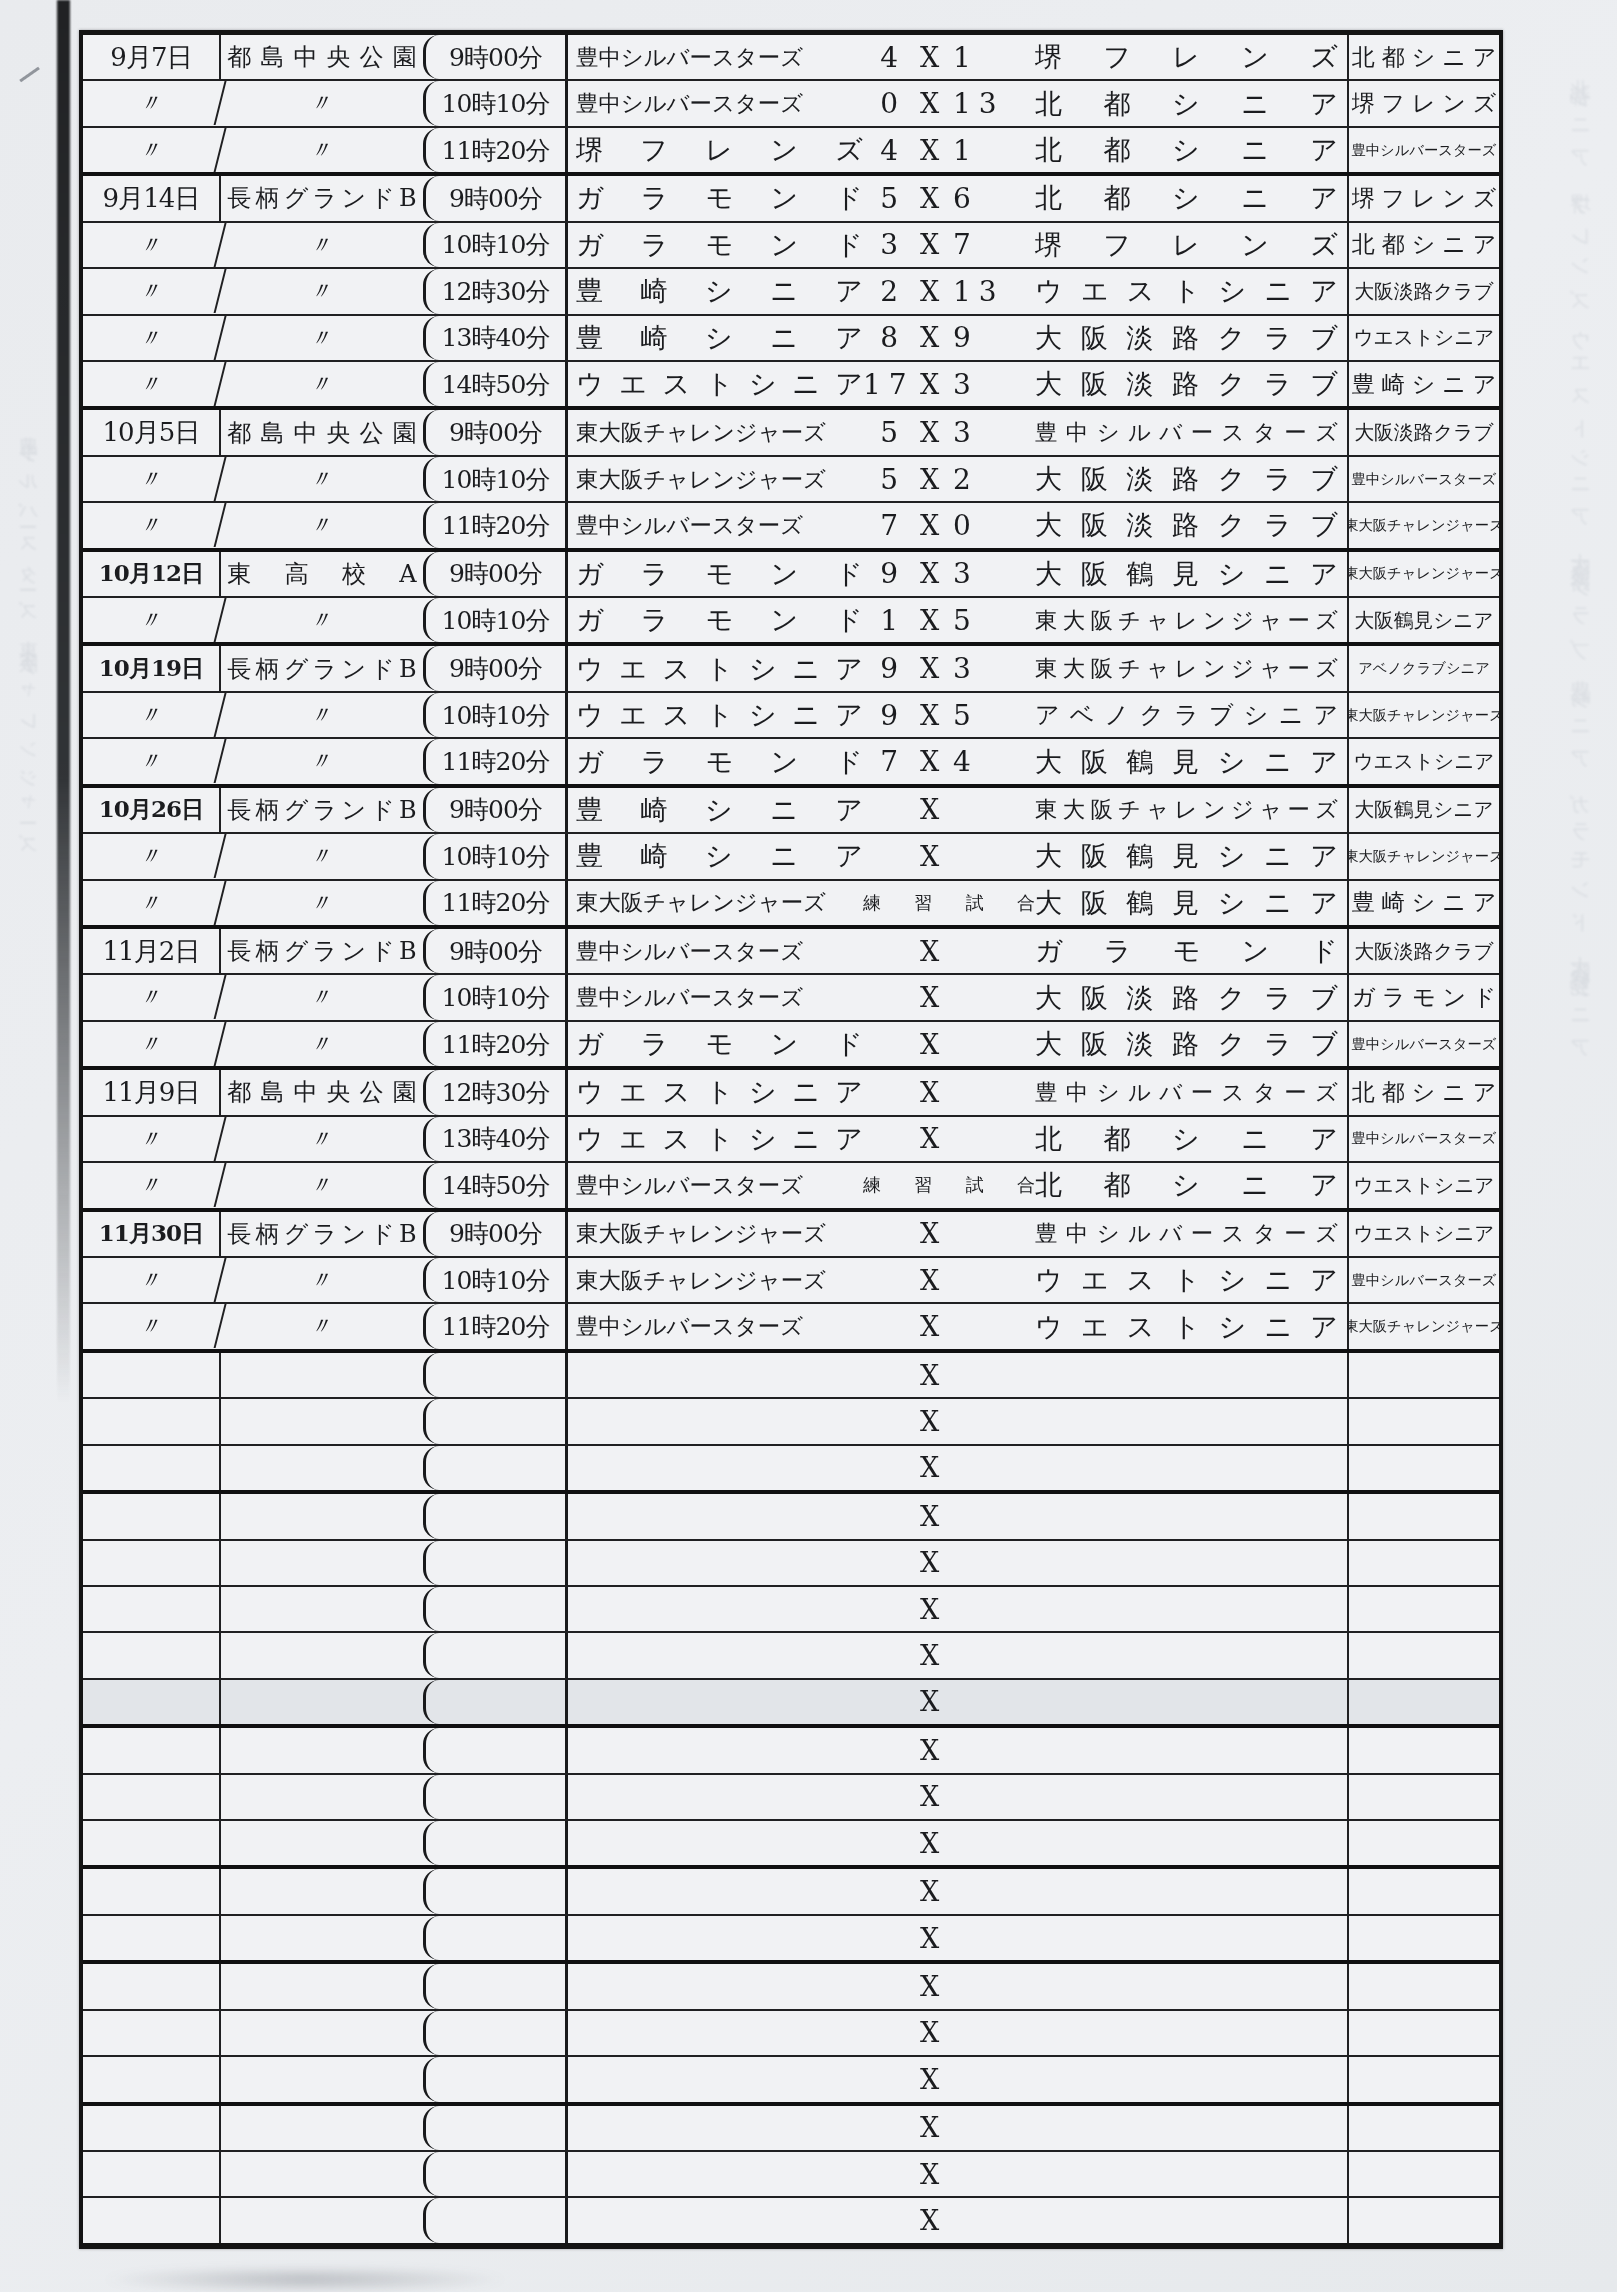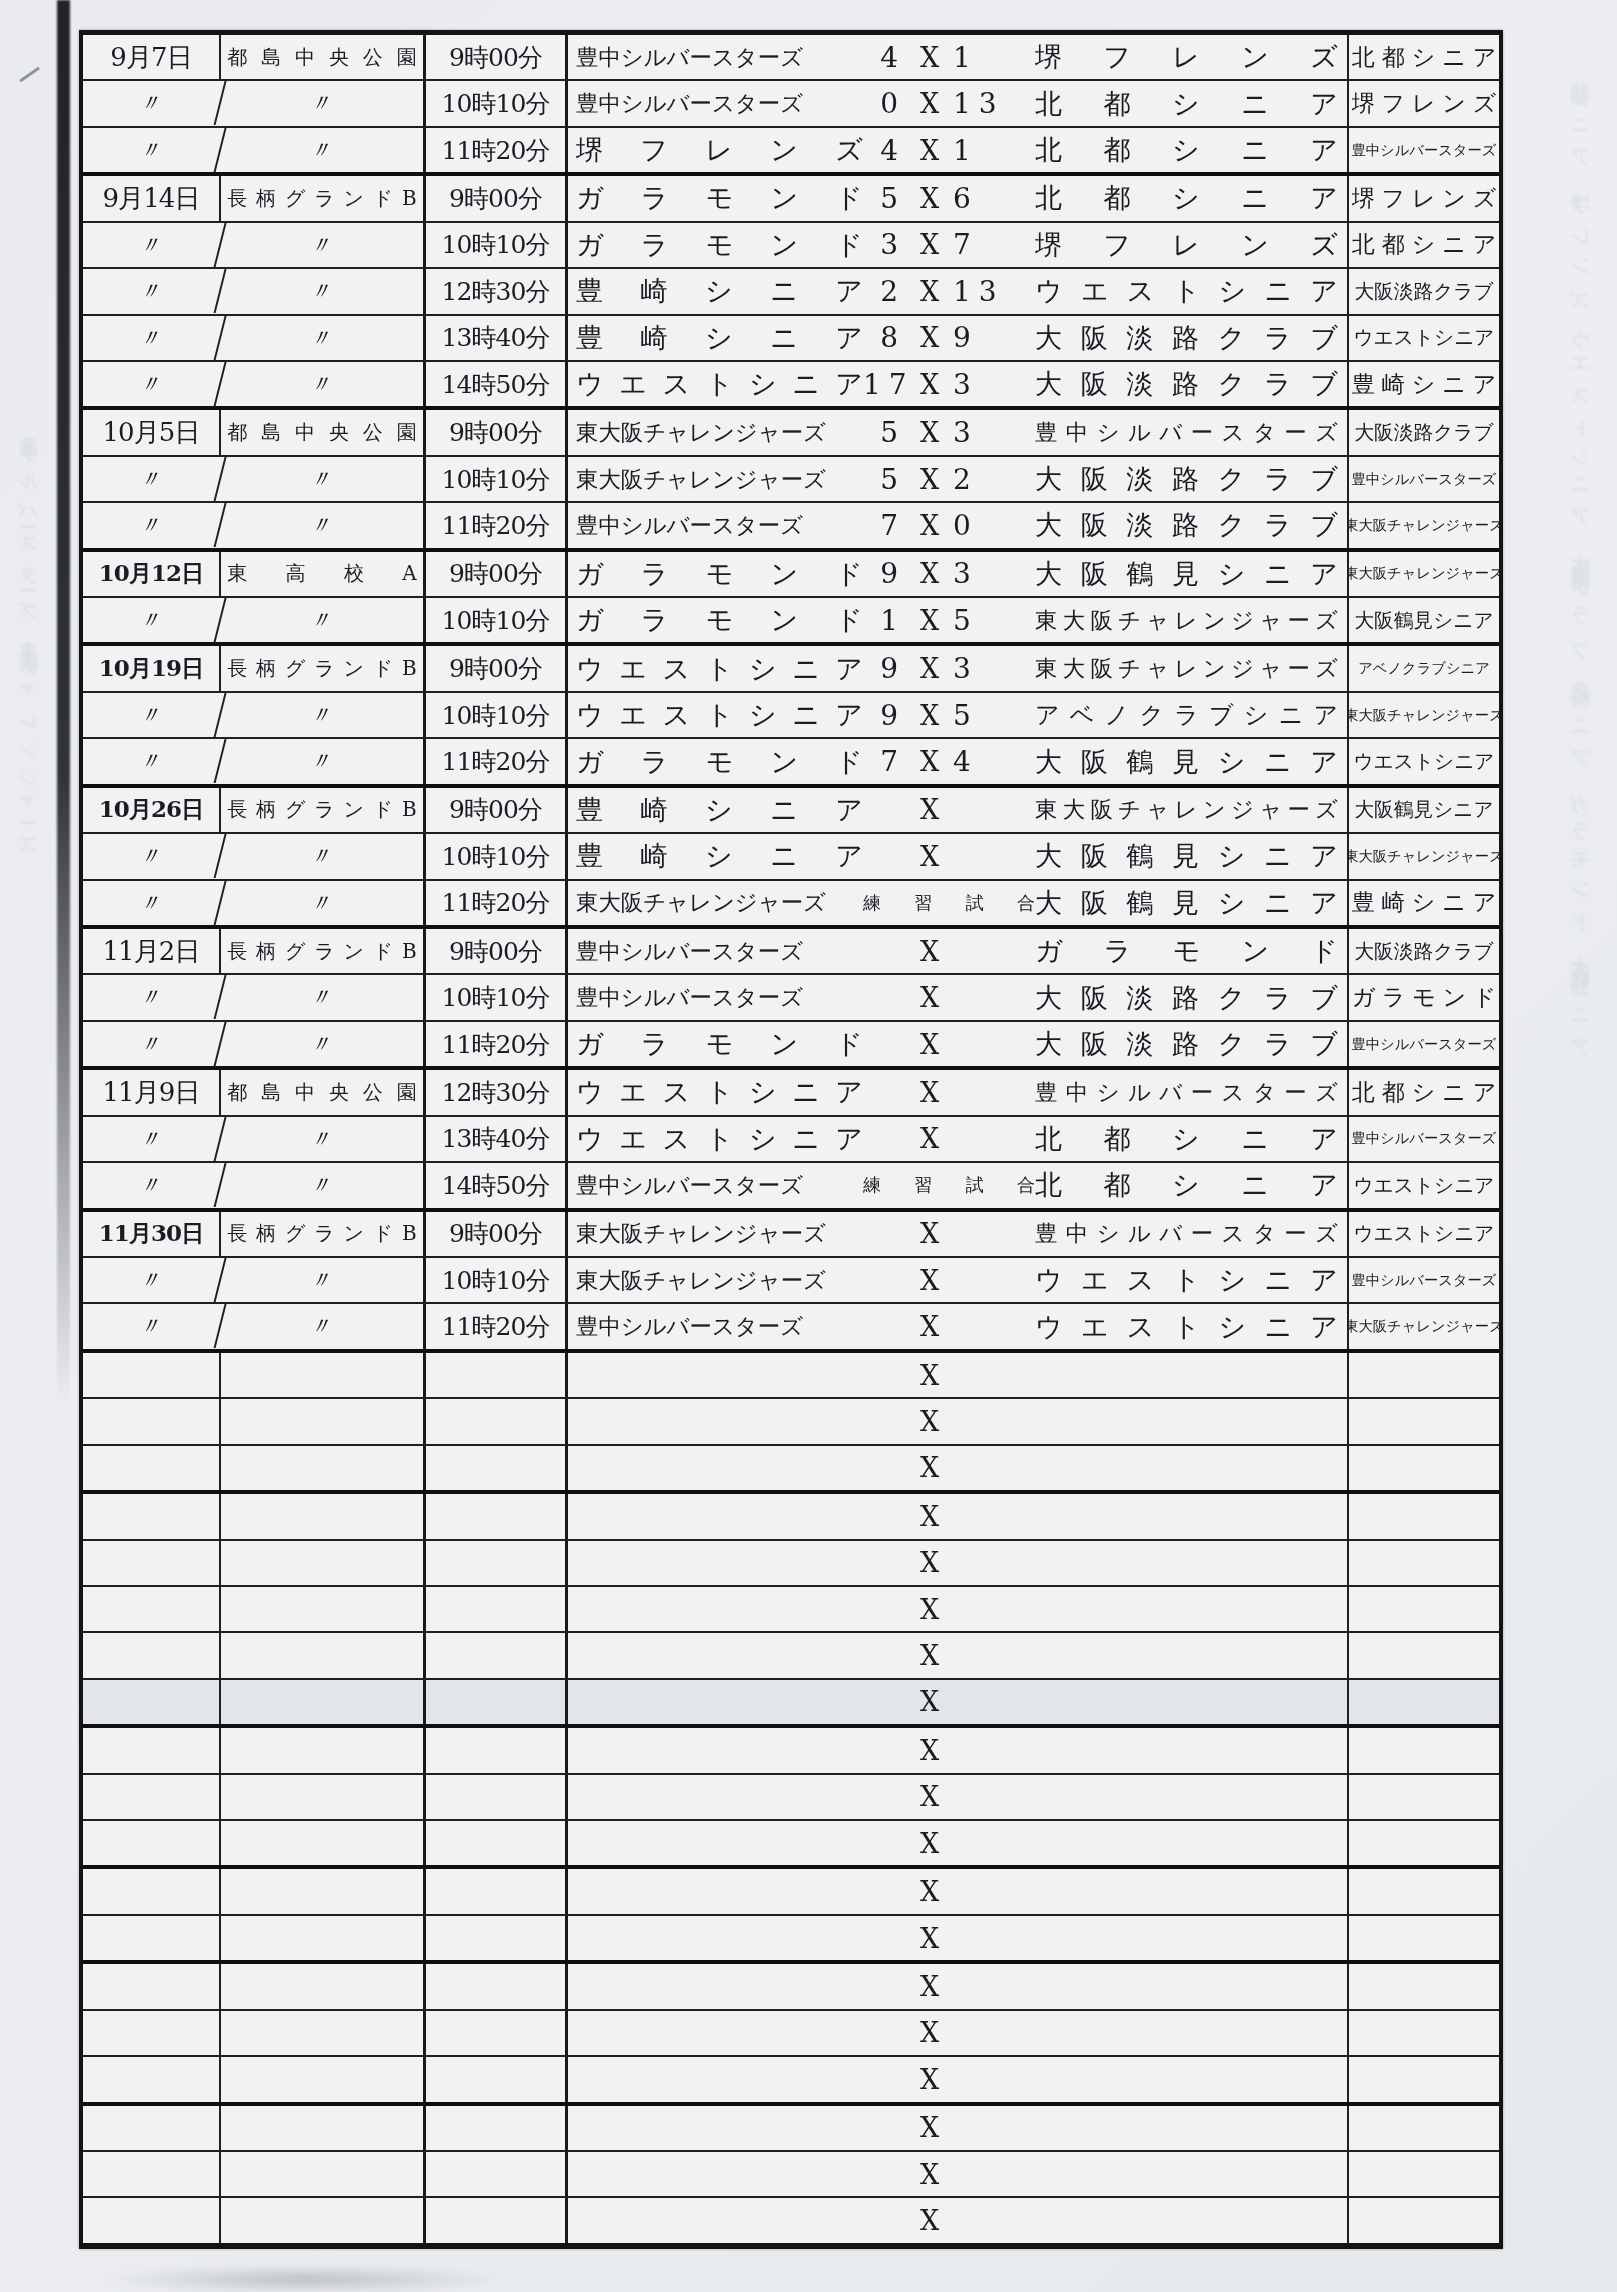--- a/index.html
+++ b/index.html
@@ -55,22 +55,22 @@
     box-shadow: 0 0 2.7px rgba(20,22,26,.35);
   }
   .row { flex: 1; display: grid; grid-template-columns: 136px 204px 142px 1fr 152px; border-top: 2.7px solid #202022; }
   .row.group { border-top: 4.5px solid #101011; }
   .row:first-child { border-top: none; }
   .row.shaded { background: #e2e5e9; }
 
   .cell { display: flex; align-items: center; justify-content: center; border-left: 2.7px solid #202022; overflow: hidden; }
   .c-date { border-left: none; font-size: 26px; letter-spacing: -0.9px; }
   .c-date.d-long { font-size: 23px; font-weight: bold; }
-  .c-loc  { font-size: 20px; padding: 0 6.3px; }
-  .c-time { border-left: 3.6px solid #191a1c; font-size: 25px; letter-spacing: -0.9px; }
+  .c-loc  { font-size: 24px; padding: 0 6.3px; }
+  .c-time { border-left: 3.6px solid #191a1c; font-size: 25px; letter-spacing: -0.9px; border-radius: 16px; }
   .c-match{ border-left: 3.6px solid #191a1c; justify-content: flex-start; padding: 0 9px 0 8px; }
   .c-ump  { padding: 0 2.7px; }
 
   .ditto { font-size: 24px; }
   .ditto, .ditto-mark { transform: skewX(-14deg); }
 
   .spread { display: block; width: 100%; text-align: justify; text-align-last: justify; }
 
   .team  { font-size: 27px; white-space: nowrap; }
   .team1 { width: 287px; flex: none; text-align: left; }

